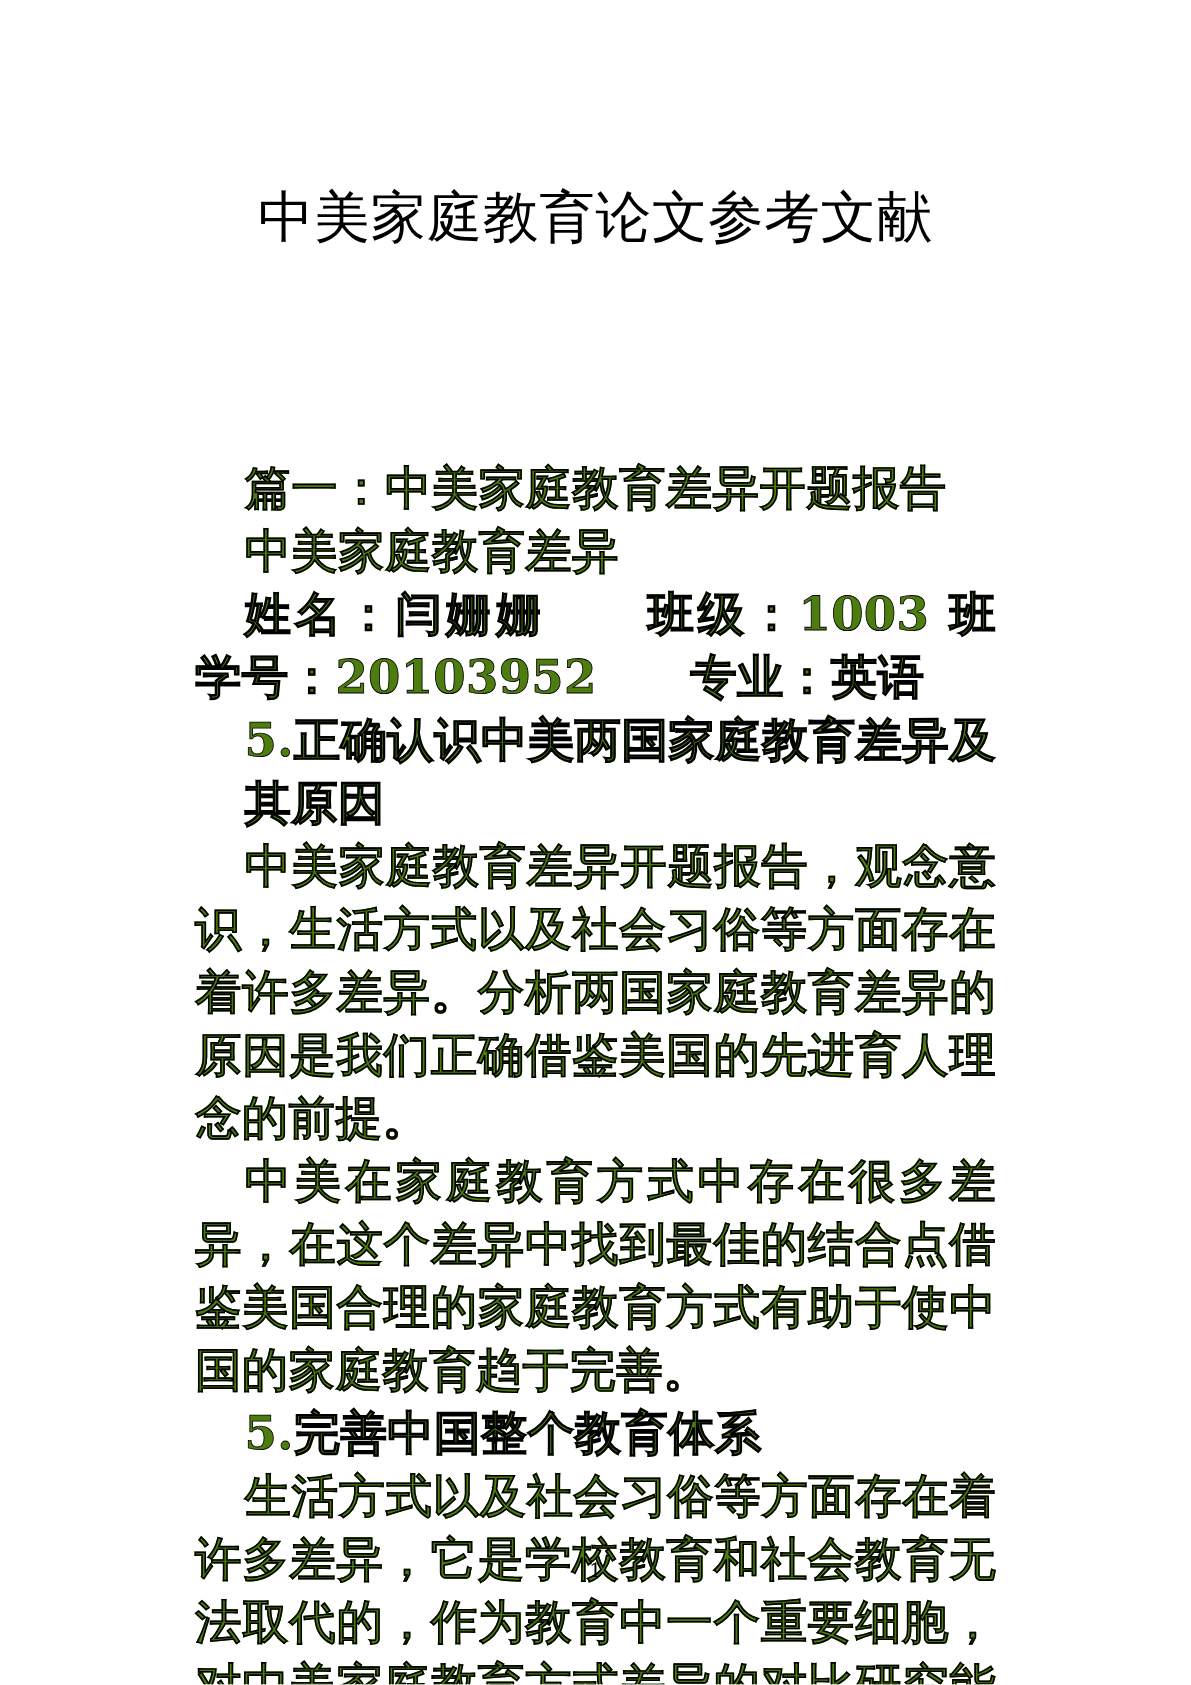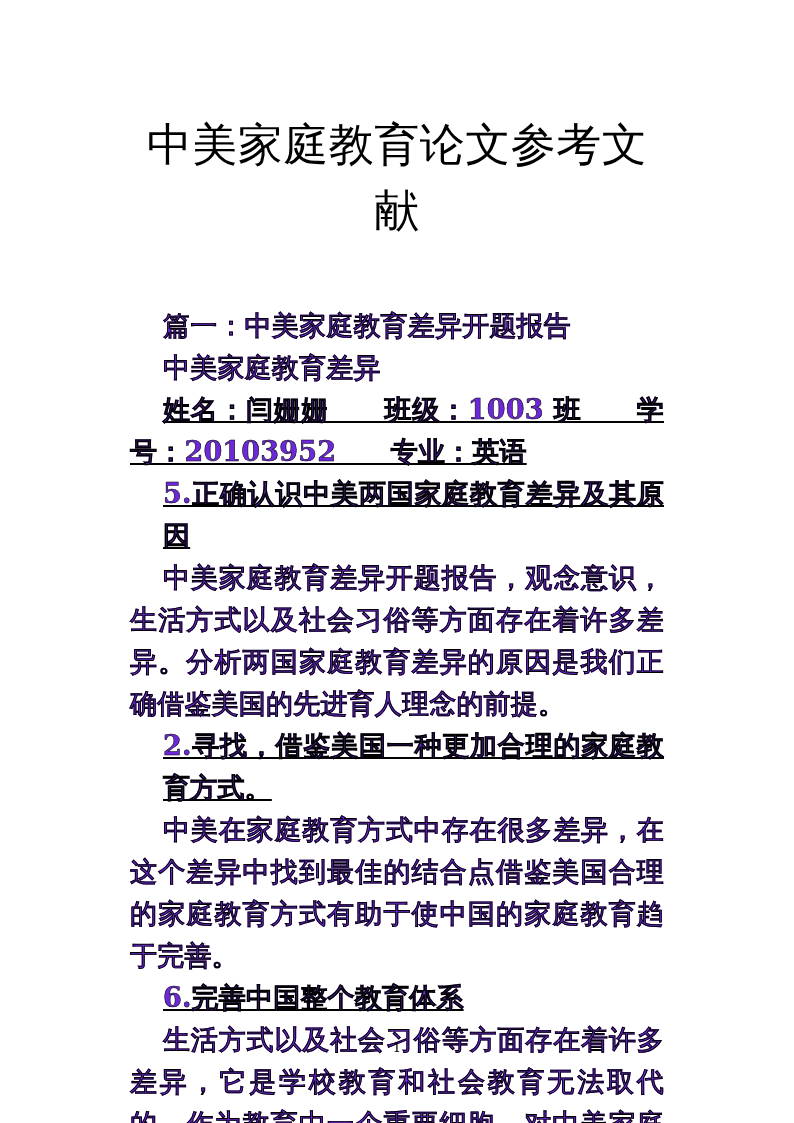--- a/index.html
+++ b/index.html
@@ -27,54 +27,53 @@
 
   
   #doc-title {
     position: absolute;
     left: 130px;
     top: 112px;
     width: 534px;
     text-align: center;
     font-family: Liberation Sans, sans-serif;
     font-weight: 400;
-    font-size: 45px;
+    font-size: 37px;
     line-height: 66px;
     letter-spacing: 0.5px;
     color: #000;
   }
 
   
   #body-block {
     position: absolute;
     left: 130px;
     top: 305px;
     width: 534px;
   }
 
   .line {
-    font-size: 27px;
+    font-size: 31px;
     line-height: 42px;
     letter-spacing: 0.2px;
-    color: #6d28d9;
+    color: #4d7c0f;
     white-space: pre-wrap;
     text-align: justify;
     text-justify: inter-character;
   }
 
   
   .para {
     font-weight: 700;
     -webkit-text-stroke: 0.05px #000;
   }
 
   
   .para.strong {
     font-weight: 700;
-    text-decoration: underline;
     -webkit-text-stroke: 0.55px #000;
   }
 
   .indent-2 {
     text-indent: 0;
     padding-left: 33px;
   }
 
   .flow {
     text-indent: 33px;
@@ -106,25 +105,24 @@
 
     <div class="line para indent-2">中美家庭教育差异</div>
 
     <div class="line para strong flow">姓名：闫姗姗　　班级：1003 班　　学号：20103952　　专业：英语</div>
 
 
     <div class="line para strong indent-2">5.正确认识中美两国家庭教育差异及其原因</div>
 
     <div class="line para flow">中美家庭教育差异开题报告，观念意识，生活方式以及社会习俗等方面存在着许多差异。分析两国家庭教育差异的原因是我们正确借鉴美国的先进育人理念的前提。</div>
 
-    <div class="line para strong indent-2">2.寻找，借鉴美国一种更加合理的家庭教育方式。</div>
 
     <div class="line para flow">中美在家庭教育方式中存在很多差异，在这个差异中找到最佳的结合点借鉴美国合理的家庭教育方式有助于使中国的家庭教育趋于完善。</div>
 
-    <div class="line para strong indent-2">6.完善中国整个教育体系</div>
+    <div class="line para strong indent-2">5.完善中国整个教育体系</div>
 
     <div class="line para flow">生活方式以及社会习俗等方面存在着许多差异，它是学校教育和社会教育无法取代的，作为教育中一个重要细胞，对中美家庭教育方式差异的对比研究能够有效的完善</div>
 
   </div>
 
   <div id="page-number">1</div>
 
 </div>
 
 </body></html>

